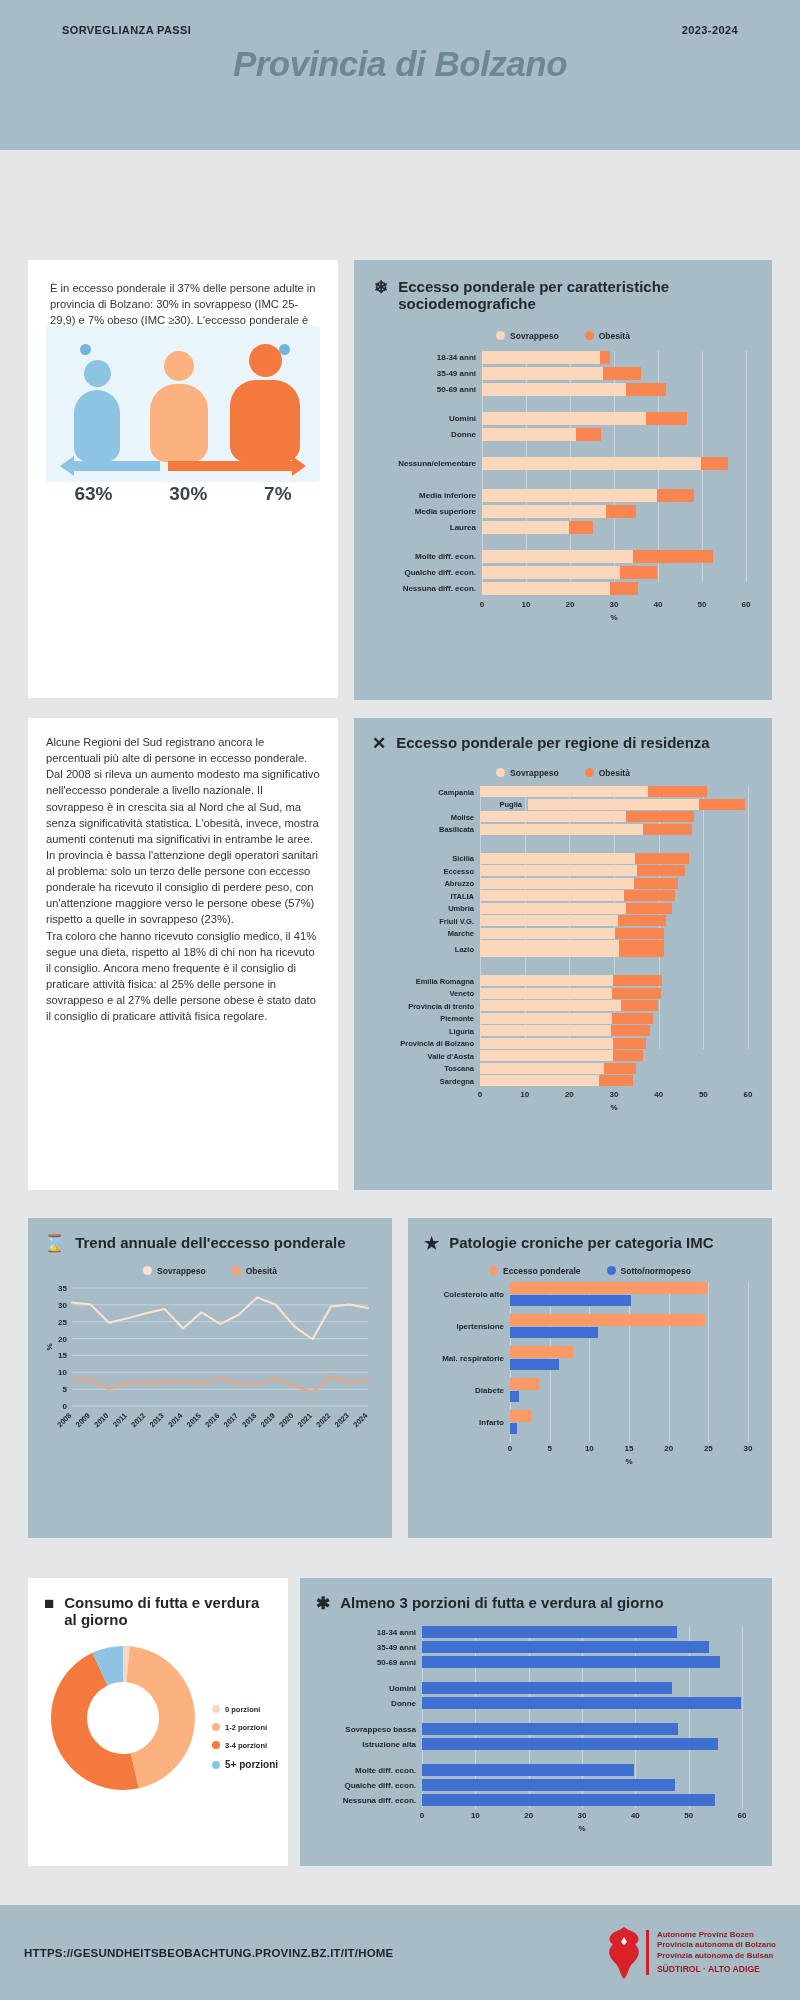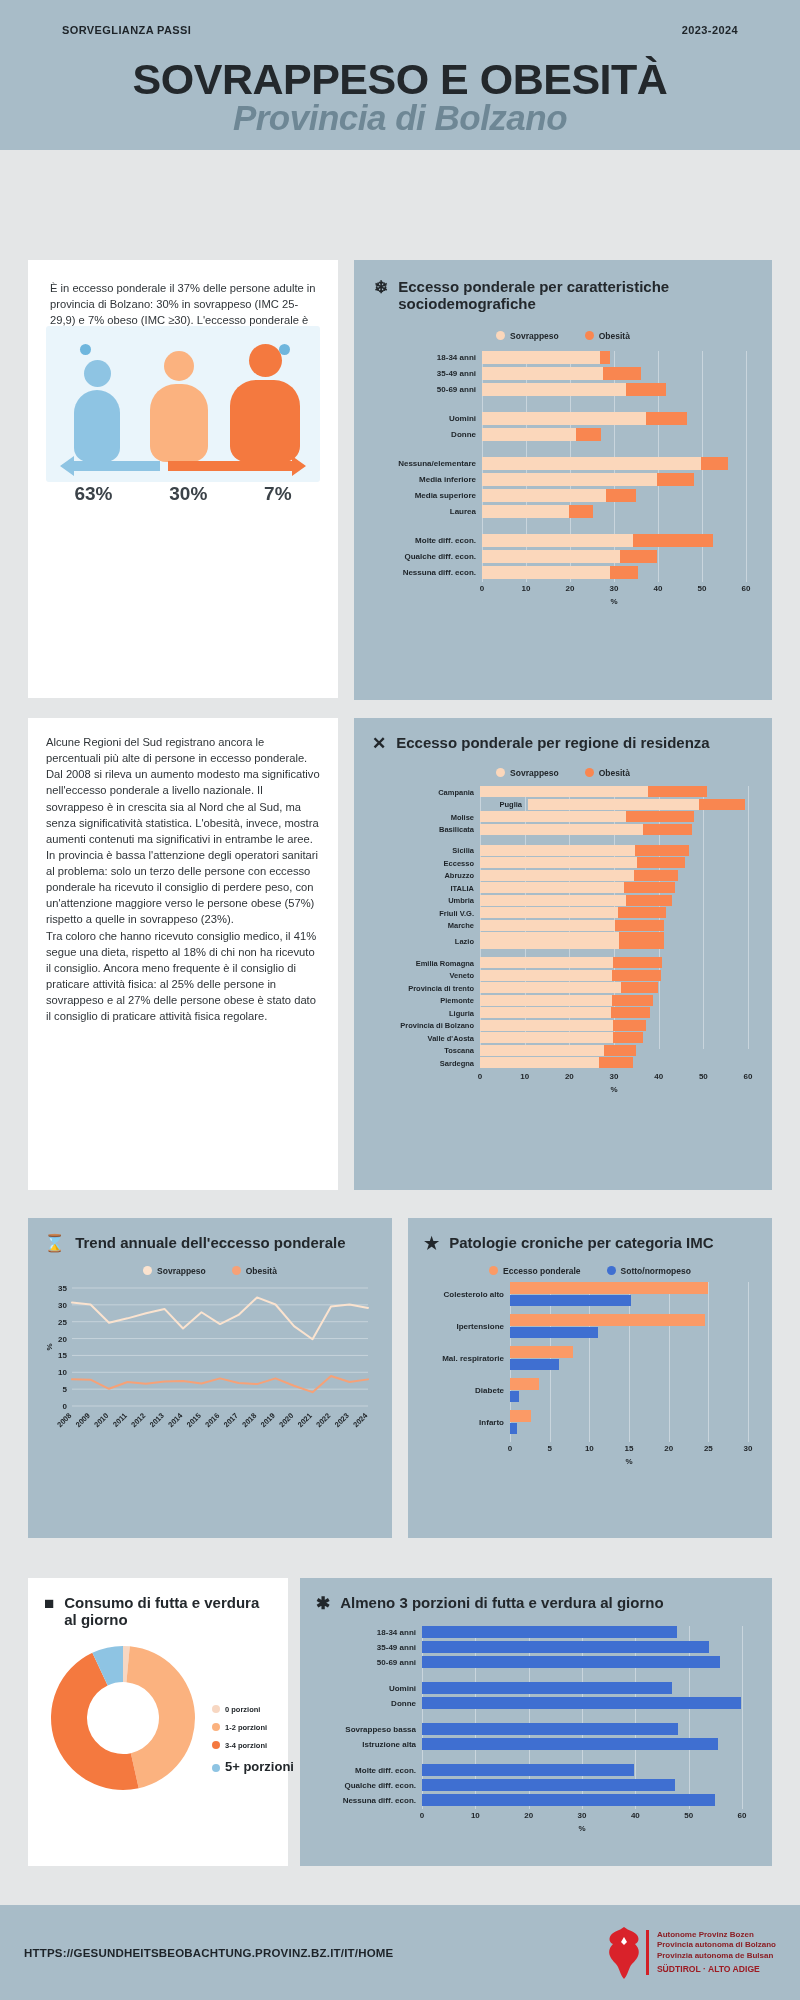--- a/index.html
+++ b/index.html
@@ -107,21 +107,20 @@
 </head>
 <body>
 
 <div class="header">
   <div class="hdr-row">
     <div class="hdr-kicker">SORVEGLIANZA PASSI</div>
     <div class="hdr-years">2023-2024</div>
   </div>
 </div>
 <div class="title-wrap">
-  <div class="maintitle">SOVRAPPESO E OBESITÀ</div>
   <div class="subtitle">Provincia di Bolzano</div>
 </div>
 
 <div id="sec1">
 
   <div id="s1-text">
     <div class="body-text">È in eccesso ponderale il 37% delle persone adulte in provincia di Bolzano: 30% in sovrappeso (IMC 25- 29,9) e 7% obeso (IMC ≥30). L'eccesso ponderale è una caratteristica più frequente al crescere dell'età, fra gli uomini rispetto alle donne, fra le persone con molte difficoltà economiche e fra le persone con un basso livello di istruzione.</div>
   </div>
 
   <div id="s1-fig">
@@ -197,21 +196,21 @@
                 <div class="rowlbl" style="position: absolute; left: -108px; width: 102px; top: 50%; transform: translateY(-50%); font-size: 8px;">Uomini</div>
                 <div style="position: absolute; left: 0px; width: 163.68px; top: 0px; bottom: 0px; background: rgb(251, 215, 187);"></div>
                 <div style="position: absolute; left: 163.68px; width: 41.36px; top: 0px; bottom: 0px; background: rgb(249, 134, 80);"></div>
               </div>
               <div style="position: relative; height: 13px; margin-bottom: 3px;">
                 <div class="rowlbl" style="position: absolute; left: -108px; width: 102px; top: 50%; transform: translateY(-50%); font-size: 8px;">Donne</div>
                 <div style="position: absolute; left: 0px; width: 93.72px; top: 0px; bottom: 0px; background: rgb(251, 215, 187);"></div>
                 <div style="position: absolute; left: 93.72px; width: 25.52px; top: 0px; bottom: 0px; background: rgb(249, 134, 80);"></div>
               </div>
               <div style="position: relative; height: 10px; margin-bottom: 3px;"></div>
-              <div style="position: relative; height: 13px; margin-bottom: 3px;">
+              <div style="position: relative; height: 13px; margin-bottom: 19px;">
                 <div class="rowlbl" style="position: absolute; left: -108px; width: 102px; top: 50%; transform: translateY(-50%); font-size: 8px;">Nessuna/elementare</div>
                 <div style="position: absolute; left: 0px; width: 218.68px; top: 0px; bottom: 0px; background: rgb(251, 215, 187);"></div>
                 <div style="position: absolute; left: 218.68px; width: 27.28px; top: 0px; bottom: 0px; background: rgb(249, 134, 80);"></div>
               </div>
               <div style="position: relative; height: 13px; margin-bottom: 3px;">
                 <div class="rowlbl" style="position: absolute; left: -108px; width: 102px; top: 50%; transform: translateY(-50%); font-size: 8px;">Media inferiore</div>
                 <div style="position: absolute; left: 0px; width: 175.12px; top: 0px; bottom: 0px; background: rgb(251, 215, 187);"></div>
                 <div style="position: absolute; left: 175.12px; width: 36.52px; top: 0px; bottom: 0px; background: rgb(249, 134, 80);"></div>
               </div>
               <div style="position: relative; height: 13px; margin-bottom: 3px;">
@@ -294,21 +293,21 @@
               <div style="position: relative; height: 11px; margin-bottom: 1.5px; margin-left: 48px;">
                 <div class="rowlbl" style="position: absolute; left: -108px; width: 102px; top: 50%; transform: translateY(-50%); font-size: 7.5px;">Puglia</div>
                 <div style="position: absolute; left: 0px; width: 171.073px; top: 0px; bottom: 0px; background: rgb(251, 215, 187);"></div>
                 <div style="position: absolute; left: 171.073px; width: 45.56px; top: 0px; bottom: 0px; background: rgb(249, 134, 80);"></div>
               </div>
               <div style="position: relative; height: 11px; margin-bottom: 1.5px;">
                 <div class="rowlbl" style="position: absolute; left: -108px; width: 102px; top: 50%; transform: translateY(-50%); font-size: 7.5px;">Molise</div>
                 <div style="position: absolute; left: 0px; width: 145.613px; top: 0px; bottom: 0px; background: rgb(251, 215, 187);"></div>
                 <div style="position: absolute; left: 145.613px; width: 68.7867px; top: 0px; bottom: 0px; background: rgb(249, 134, 80);"></div>
               </div>
-              <div style="position: relative; height: 11px; margin-bottom: 10px;">
+              <div style="position: relative; height: 11px; margin-bottom: 18px;">
                 <div class="rowlbl" style="position: absolute; left: -108px; width: 102px; top: 50%; transform: translateY(-50%); font-size: 7.5px;">Basilicata</div>
                 <div style="position: absolute; left: 0px; width: 163.48px; top: 0px; bottom: 0px; background: rgb(251, 215, 187);"></div>
                 <div style="position: absolute; left: 163.48px; width: 48.6867px; top: 0px; bottom: 0px; background: rgb(249, 134, 80);"></div>
               </div>
               <div style="position: relative; height: 11px; margin-bottom: 1.5px;">
                 <div class="rowlbl" style="position: absolute; left: -108px; width: 102px; top: 50%; transform: translateY(-50%); font-size: 7.5px;">Sicilia</div>
                 <div style="position: absolute; left: 0px; width: 155.44px; top: 0px; bottom: 0px; background: rgb(251, 215, 187);"></div>
                 <div style="position: absolute; left: 155.44px; width: 53.6px; top: 0px; bottom: 0px; background: rgb(249, 134, 80);"></div>
               </div>
               <div style="position: relative; height: 11px; margin-bottom: 1.5px;">
@@ -334,21 +333,21 @@
               <div style="position: relative; height: 11px; margin-bottom: 1.5px;">
                 <div class="rowlbl" style="position: absolute; left: -108px; width: 102px; top: 50%; transform: translateY(-50%); font-size: 7.5px;">Friuli V.G.</div>
                 <div style="position: absolute; left: 0px; width: 138.467px; top: 0px; bottom: 0px; background: rgb(251, 215, 187);"></div>
                 <div style="position: absolute; left: 138.467px; width: 47.7933px; top: 0px; bottom: 0px; background: rgb(249, 134, 80);"></div>
               </div>
               <div style="position: relative; height: 11px; margin-bottom: 1.5px;">
                 <div class="rowlbl" style="position: absolute; left: -108px; width: 102px; top: 50%; transform: translateY(-50%); font-size: 7.5px;">Marche</div>
                 <div style="position: absolute; left: 0px; width: 135.34px; top: 0px; bottom: 0px; background: rgb(251, 215, 187);"></div>
                 <div style="position: absolute; left: 135.34px; width: 49.1333px; top: 0px; bottom: 0px; background: rgb(249, 134, 80);"></div>
               </div>
-              <div style="position: relative; height: 17px; margin-bottom: 8px;">
+              <div style="position: relative; height: 17px; margin-bottom: 18px;">
                 <div class="rowlbl" style="position: absolute; left: -108px; width: 102px; top: 50%; transform: translateY(-50%); font-size: 7.5px;">Lazio</div>
                 <div style="position: absolute; left: 0px; width: 138.913px; top: 0px; bottom: 0px; background: rgb(251, 215, 187);"></div>
                 <div style="position: absolute; left: 138.913px; width: 44.6667px; top: 0px; bottom: 0px; background: rgb(249, 134, 80);"></div>
               </div>
               <div style="position: relative; height: 11px; margin-bottom: 1.5px;">
                 <div class="rowlbl" style="position: absolute; left: -108px; width: 102px; top: 50%; transform: translateY(-50%); font-size: 7.5px;">Emilia Romagna</div>
                 <div style="position: absolute; left: 0px; width: 132.66px; top: 0px; bottom: 0px; background: rgb(251, 215, 187);"></div>
                 <div style="position: absolute; left: 132.66px; width: 49.58px; top: 0px; bottom: 0px; background: rgb(249, 134, 80);"></div>
               </div>
               <div style="position: relative; height: 11px; margin-bottom: 1.5px;">
@@ -532,21 +531,21 @@
         <div style="position: relative;"><svg width="158" height="158" viewBox="0 0 158 158">
             <path d="M79 7 A72 72 0 0 1 85.77579855893303 7.319538548578237 L82.38789927946651 43.15976927428912 A36 36 0 0 0 79 43 Z" fill="#f7d7c2"></path>
             <path d="M85.77579855893303 7.319538548578237 A72 72 0 0 1 94.70631338055108 149.26600685958982 L86.85315669027554 114.13300342979491 A36 36 0 0 0 82.38789927946651 43.15976927428912 Z" fill="#fbb27f"></path>
             <path d="M94.70631338055108 149.26600685958982 A72 72 0 0 1 48.34389100731481 13.852452222446573 L63.671945503657405 46.426226111223286 A36 36 0 0 0 86.85315669027554 114.13300342979491 Z" fill="#f4793f"></path>
             <path d="M48.34389100731481 13.852452222446573 A72 72 0 0 1 79.00000000000006 7 L79.00000000000003 43 A36 36 0 0 0 63.671945503657405 46.426226111223286 Z" fill="#8ec4e3"></path>
           </svg></div>
         <div style="position: absolute; left: 168px; top: 66px;">
           <div style="font-size: 7.5px; font-weight: bold; color: rgb(34, 39, 43); margin-bottom: 9px; white-space: nowrap;"><i style="display:inline-block;width:8px;height:8px;border-radius:50%;background:#f7d7c2;margin-right:5px;vertical-align:-1px;"></i>0 porzioni</div>
           <div style="font-size: 7.5px; font-weight: bold; color: rgb(34, 39, 43); margin-bottom: 9px; white-space: nowrap;"><i style="display:inline-block;width:8px;height:8px;border-radius:50%;background:#fbb27f;margin-right:5px;vertical-align:-1px;"></i>1-2 porzioni</div>
           <div style="font-size: 7.5px; font-weight: bold; color: rgb(34, 39, 43); margin-bottom: 9px; white-space: nowrap;"><i style="display:inline-block;width:8px;height:8px;border-radius:50%;background:#f4793f;margin-right:5px;vertical-align:-1px;"></i>3-4 porzioni</div>
-          <div style="font-size: 13px; font-weight: bold; color: rgb(34, 39, 43); margin-bottom: 9px; white-space: nowrap;"><i style="display:inline-block;width:8px;height:8px;border-radius:50%;background:#8ec4e3;margin-right:5px;vertical-align:-1px;"></i>5+ porzioni</div>
+          <div style="font-size: 10px; font-weight: bold; color: rgb(34, 39, 43); margin-bottom: 9px; white-space: nowrap;"><i style="display:inline-block;width:8px;height:8px;border-radius:50%;background:#8ec4e3;margin-right:5px;vertical-align:-1px;"></i>5+ porzioni</div>
         </div>
       </div>
   </div>
 
   <div id="s4-right">
     <div class="card-title">
       <span class="glyph">✱</span>
       <span>Almeno 3 porzioni di futta e verdura al giorno</span>
     </div>
     <div id="plot-porzioni" class="chart" style="margin-top:14px;">

